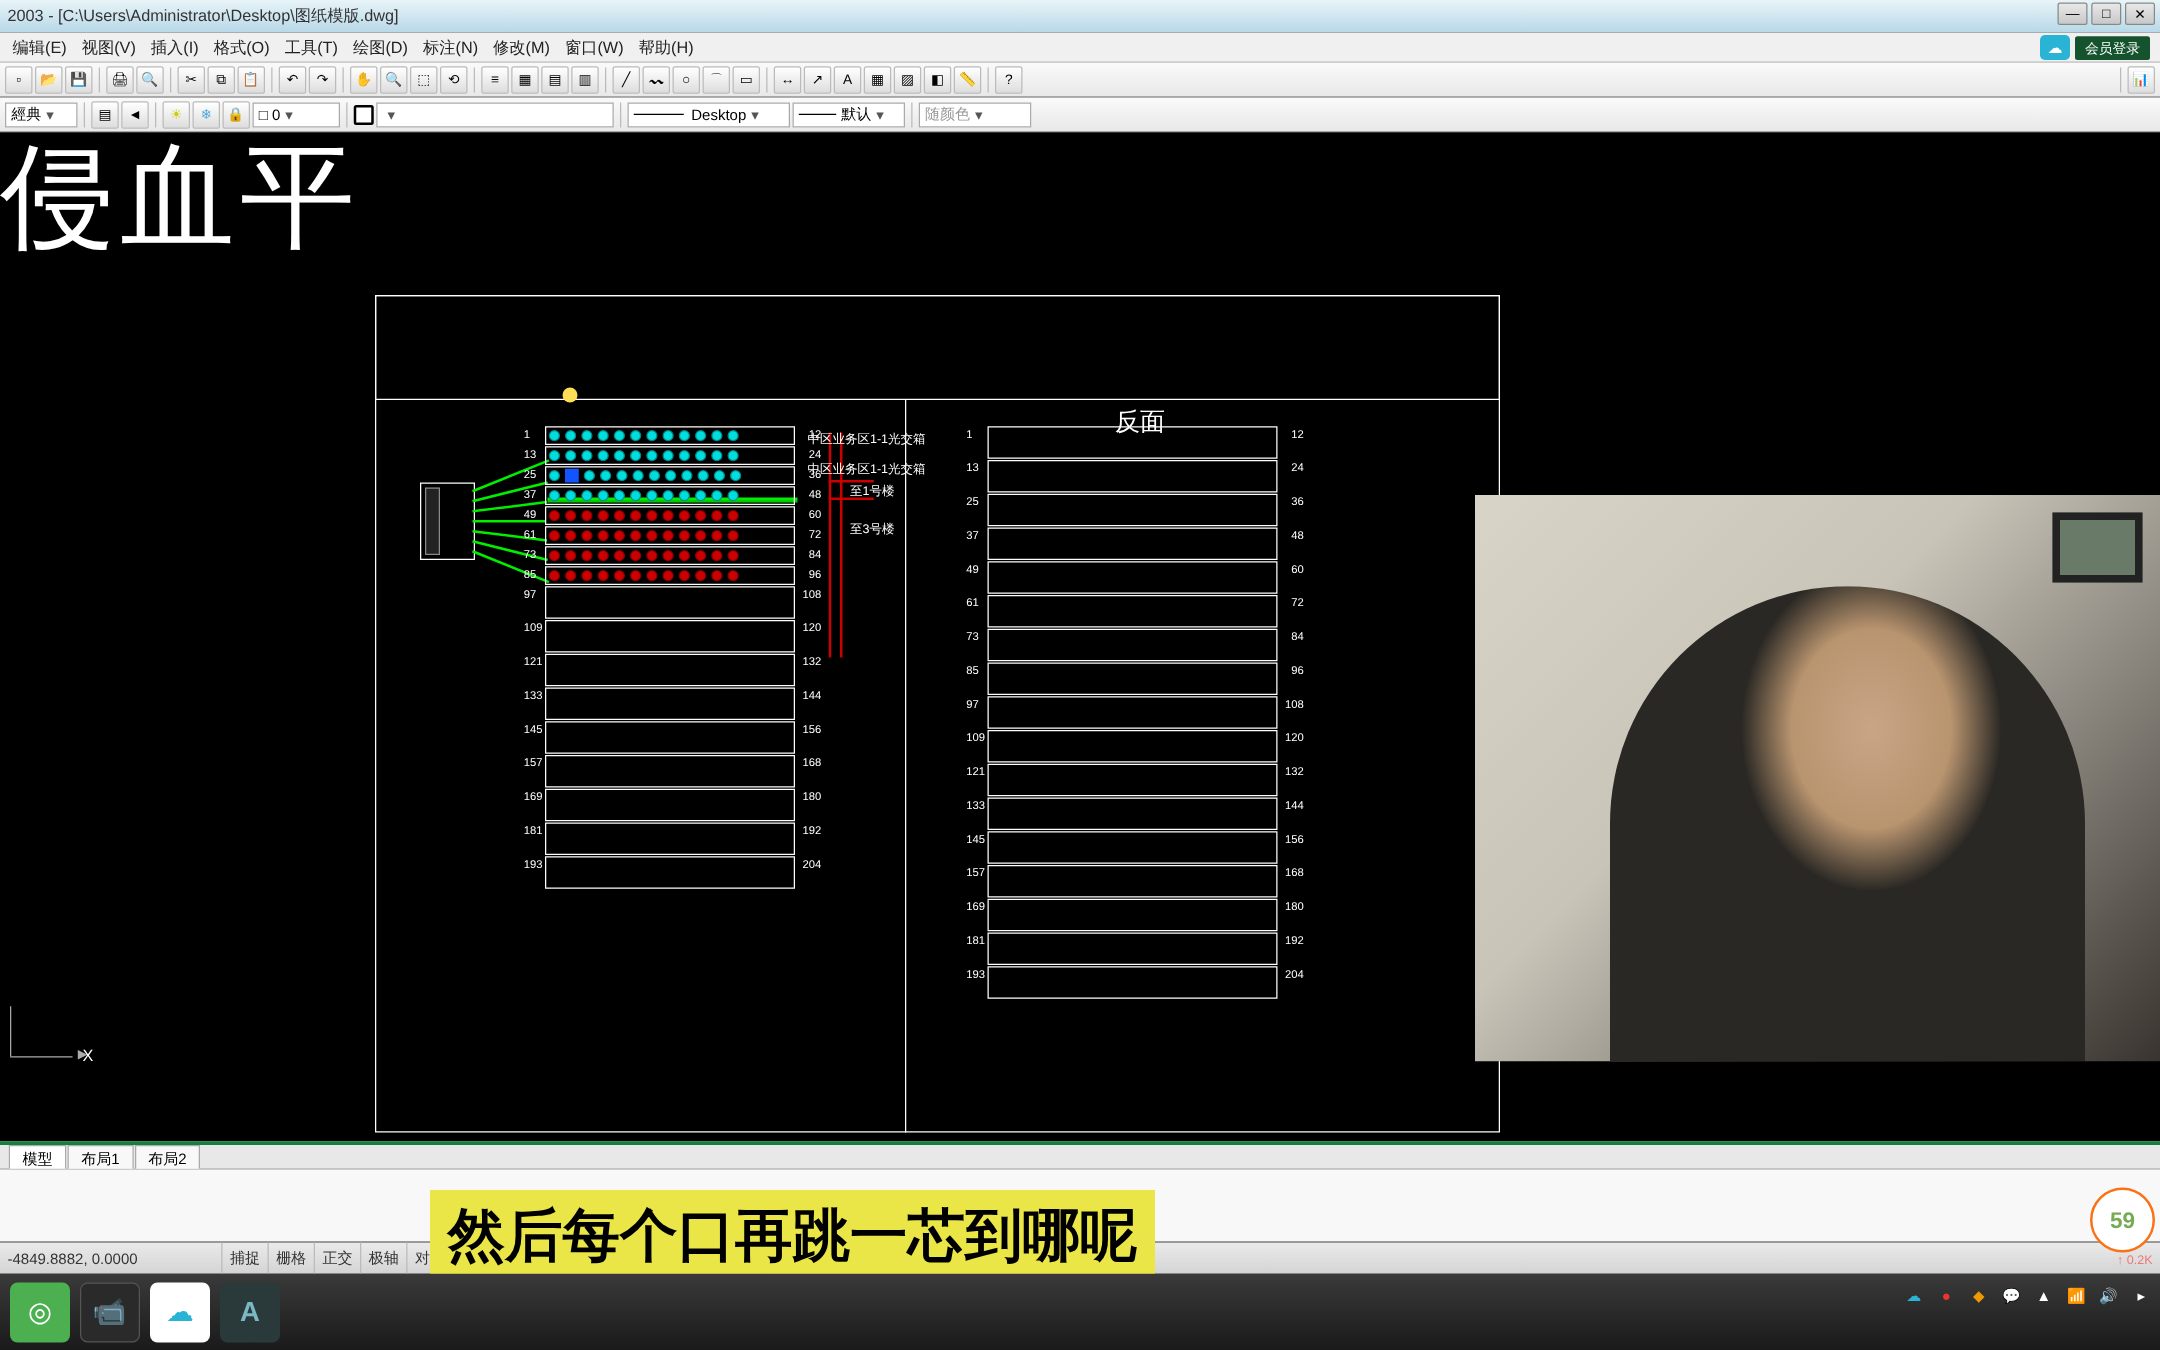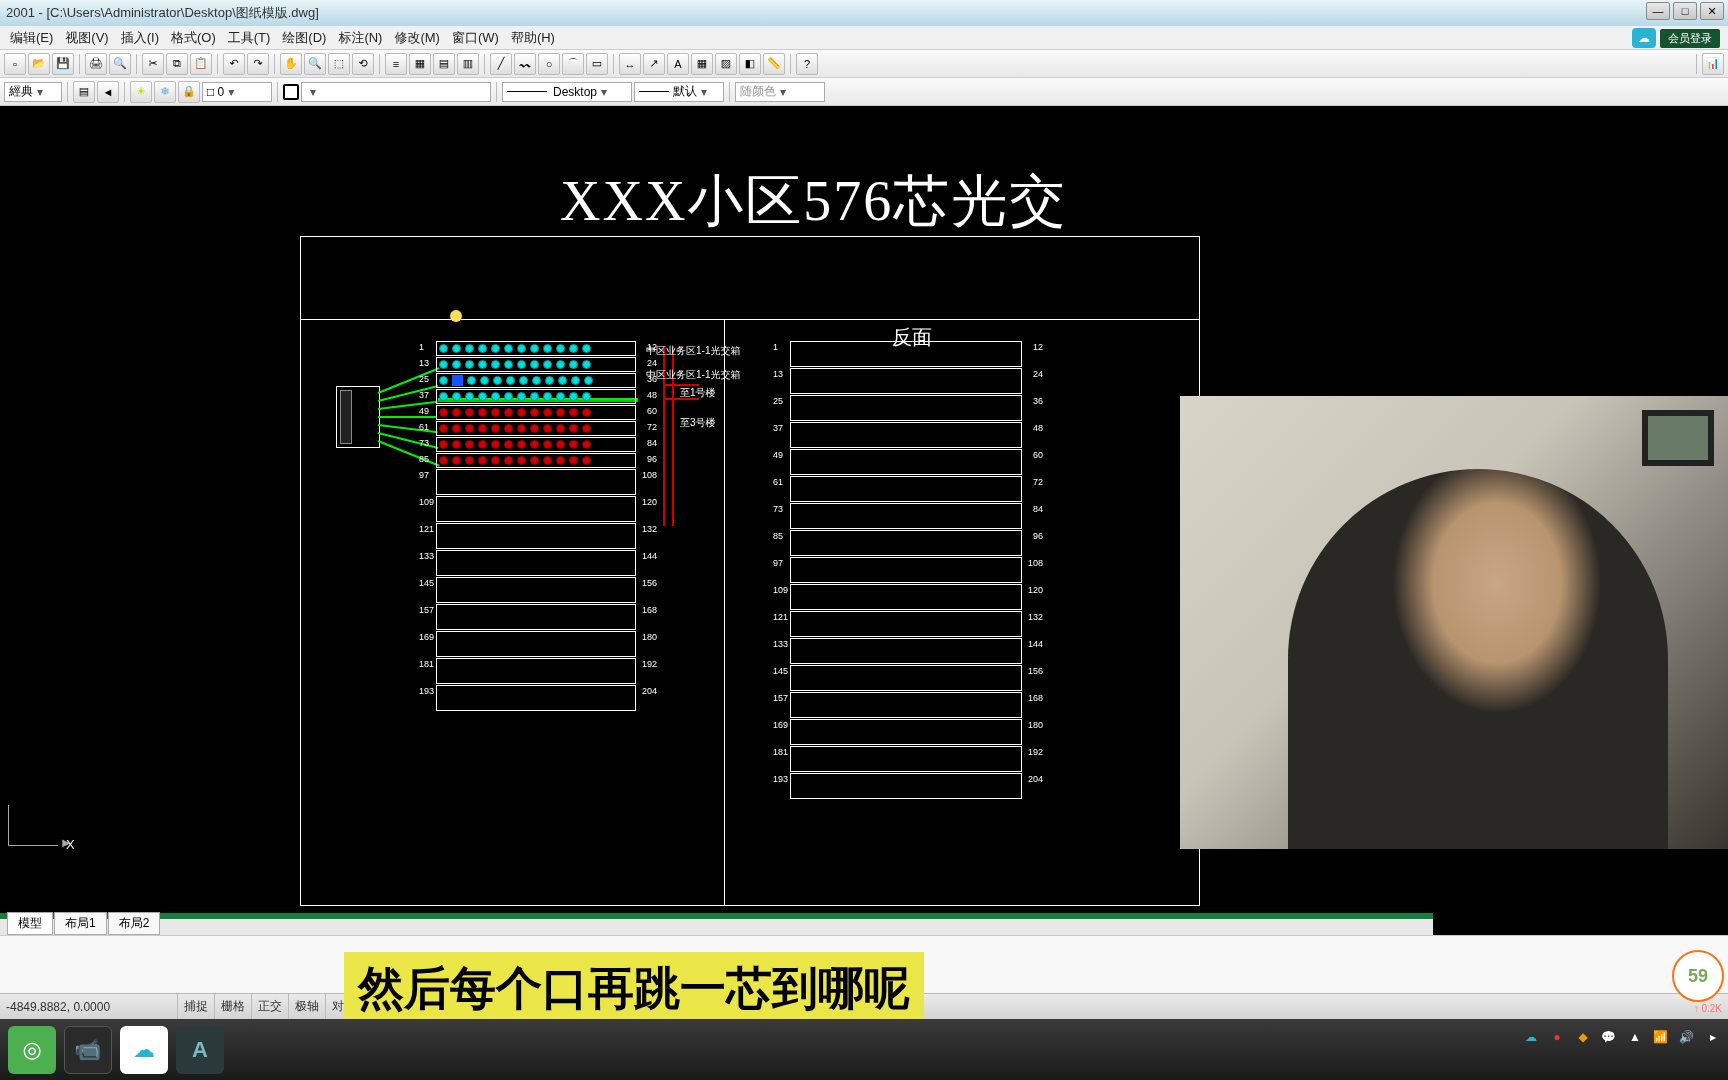--- a/index.html
+++ b/index.html
@@ -71,21 +71,21 @@
 .bulb::before { content: ''; position: absolute; width: 12px; height: 12px; background: #ffdd55; border-radius: 50%; top: 0; left: 2px; }
 
 
 .ucs { position: absolute; bottom: 68px; left: 8px; }
 .ucs-x { position: absolute; width: 50px; height: 1px; background: #aaa; }
 .ucs-x::after { content: '▶'; color: #aaa; position: absolute; right: -12px; top: -8px; font-size: 10px; }
 .ucs-y { position: absolute; width: 1px; height: 40px; background: #aaa; bottom: 0; }
 .ucs-label { position: absolute; color: #fff; font-size: 13px; left: 58px; top: -8px; }
 
 
-.model-tabs { position: absolute; top: 913px; left: 0; width: 1433px; height: 22px; background: #e8e8e8; display: flex; align-items: flex-end; font-size: 12px; border-top: 6px solid #15803d; }
+.model-tabs { position: absolute; top: 913px; left: 0; width: 1728px; height: 22px; background: #e8e8e8; display: flex; align-items: flex-start; font-size: 12px; border-top: 3px solid #15803d; }
 .mtab { padding: 2px 10px; border: 1px solid #aaa; background: #f8f8f8; margin-left: 1px; }
 .mtab.active { background: #fff; font-weight: 500; }
 
 
 .cmdarea { position: absolute; top: 935px; left: 0; width: 1728px; height: 58px; background: #f8f8f8; border-top: 1px solid #ccc; }
 
 
 .statusbar { position: absolute; top: 993px; left: 0; width: 1728px; height: 26px; background: linear-gradient(#eaeaea,#d4d4d4); display: flex; align-items: center; font-size: 12px; color: #333; border-top: 1px solid #bbb; }
 .status-cell { padding: 0 6px; border-right: 1px solid #bbb; height: 100%; display: flex; align-items: center; }
 
@@ -109,21 +109,21 @@
 .circle-badge { position: absolute; right: 4px; top: 950px; width: 52px; height: 52px; border-radius: 50%; background: #fff; border: 2px solid #f97316; display: flex; align-items: center; justify-content: center; font-size: 18px; color: #7a5; font-weight: bold; }
 .badge-sub { position: absolute; right: 6px; top: 1003px; font-size: 10px; color: #e77; }
 
 
 .back-label { position: absolute; color: #fff; font-size: 20px; font-family: Liberation Serif, serif; }
 </style>
 </head>
 <body>
 
 <div class="titlebar">
-  <span>2001 - [C:\Users\Administrator\Desktop\图纸模版.dwg]</span>
+  <span>2003 - [C:\Users\Administrator\Desktop\图纸模版.dwg]</span>
 </div>
 <div class="win-controls">
   <div class="win-btn">—</div>
   <div class="win-btn">□</div>
   <div class="win-btn">✕</div>
 </div>
 
 <div class="menubar">
   <span>编辑(E)</span>
   <span>视图(V)</span>
@@ -207,21 +207,21 @@
     </div>
   <div class="tool-combo combo-arrow" style="width:90px">
       <span style="border-top:1px solid #000;width:30px;display:inline-block;margin-right:4px"></span>
       <span>默认</span>
     </div>
   <div class="tool-sep"></div>
   <div class="tool-combo combo-arrow" style="width:90px;color:#999">随颜色</div>
 </div>
 
 <div class="canvas">
-  <div class="drawtitle">XXX小区576芯光交</div>
+  <div class="bigtext">侵血平</div>
 
   <div class="frame-outer"></div>
   <div class="frame-top"></div>
   <div class="frame-split"></div>
 
   <div class="back-label" style="top:218px;left:892px">反面</div>
 
   <div class="bulb"></div>
 
   <div class="device">

